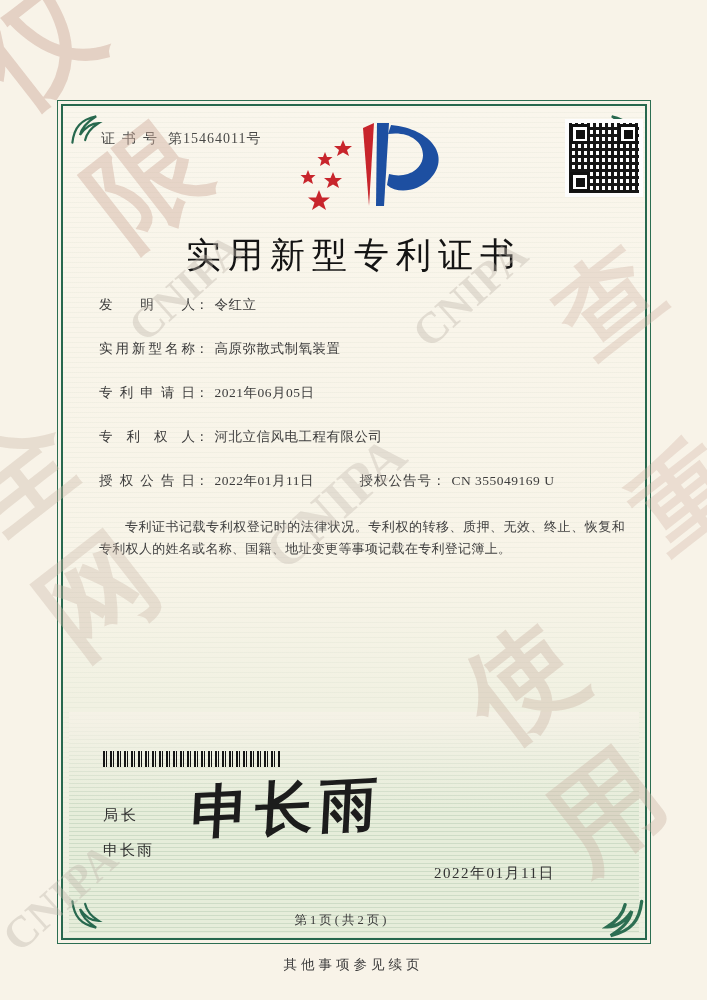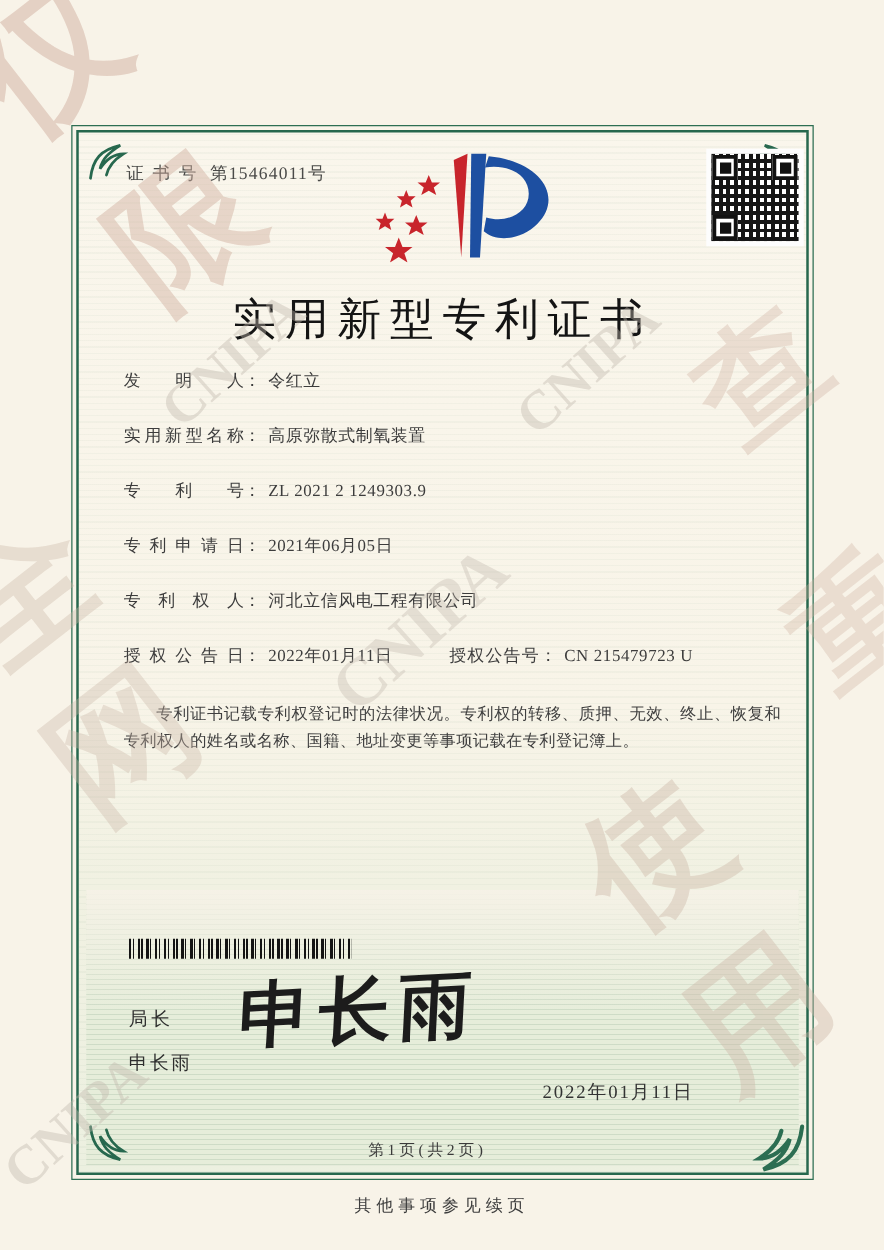--- a/index.html
+++ b/index.html
@@ -167,31 +167,28 @@
       <div class="title">实用新型专利证书</div>
 
       <div class="content">
         <div class="frow">
           <span class="flabel">发明人</span><span class="fcolon">：</span><span class="fvalue">令红立</span>
         </div>
         <div class="frow">
           <span class="flabel">实用新型名称</span><span class="fcolon">：</span><span class="fvalue">高原弥散式制氧装置</span>
         </div>
         <div class="frow">
-          <span class="flabel">专利号</span><span class="fcolon">：</span><span class="fvalue">ZL 2021 2 1249303.9</span>
-        </div>
-        <div class="frow">
           <span class="flabel">专利申请日</span><span class="fcolon">：</span><span class="fvalue">2021年06月05日</span>
         </div>
         <div class="frow">
           <span class="flabel">专利权人</span><span class="fcolon">：</span><span class="fvalue">河北立信风电工程有限公司</span>
         </div>
         <div class="frow grant-row">
           <span><span class="flabel">授权公告日</span><span class="fcolon">：</span><span class="fvalue">2022年01月11日</span></span>
-          <span class="g2"><span class="flabel2">授权公告号</span><span class="fcolon">：</span><span class="fvalue">CN 215479723 U</span></span>
+          <span class="g2"><span class="flabel2">授权公告号</span><span class="fcolon">：</span><span class="fvalue">CN 355049169 U</span></span>
         </div>
 
         <p class="body-par">专利证书记载专利权登记时的法律状况。专利权的转移、质押、无效、终止、恢复和专利权人的姓名或名称、国籍、地址变更等事项记载在专利登记簿上。</p>
       </div>
 
       <div class="barcode"></div>
 
       <div class="director">
         <div class="row1">局长</div>
         <div class="row2">申长雨</div>

